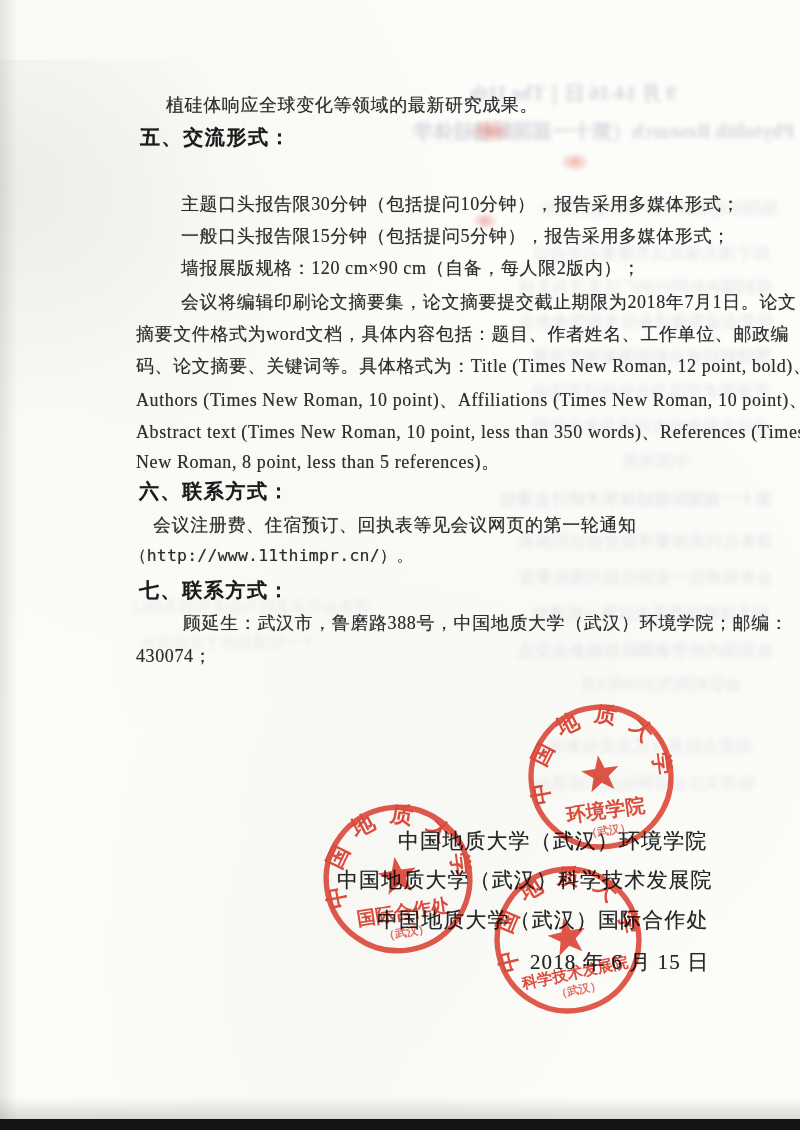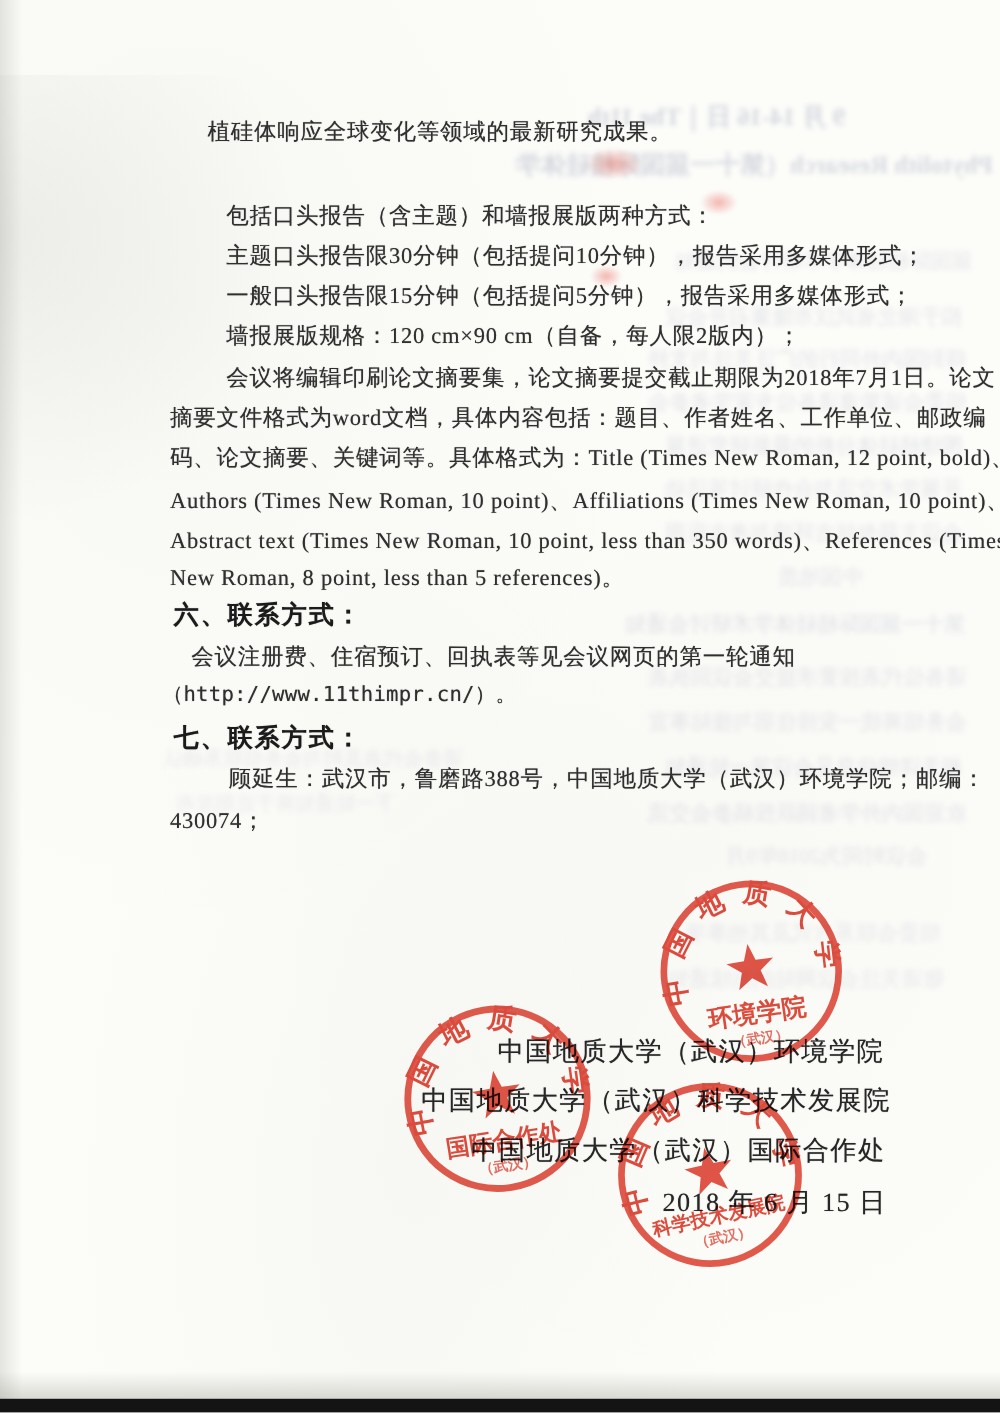--- a/index.html
+++ b/index.html
@@ -62,21 +62,21 @@
       <div class="bleed" style="left: 518px; top: 639px; font-size: 17px; opacity: 0.19;">欢迎国内外学者踊跃投稿参会交流</div>
       <div class="bleed" style="left: 580px; top: 673px; font-size: 17px; opacity: 0.18;">会议时间为2018年9月</div>
       <div class="bleed" style="left: 548px; top: 735px; font-size: 17px; opacity: 0.15;">组委会联系方式及其他事项</div>
       <div class="bleed" style="left: 534px; top: 772px; font-size: 17px; opacity: 0.15;">敬请关注会议网站的后续通知</div>
       <div class="ink-mark" style="left: 468px; top: 118px; width: 46px; height: 26px; background: radial-gradient(rgba(232, 96, 84, 0.45), transparent 70%);"></div>
       <div class="ink-mark" style="left: 472px; top: 212px; width: 26px; height: 18px; background: radial-gradient(rgba(232, 96, 84, 0.45), transparent 70%);"></div>
       <div class="ink-mark" style="left: 560px; top: 152px; width: 30px; height: 20px; background: radial-gradient(rgba(232, 96, 84, 0.45), transparent 70%);"></div>
     </div>
   <div class="layer" id="text-layer">
       <div class="tex" style="left: 166px; top: 93px;">植硅体响应全球变化等领域的最新研究成果。</div>
-      <div class="tex" style="left: 181px; top: 160px;">包括口头报告（含主题）和墙报展版两种方式：</div>
+      <div class="tex heading" style="left: 140px; top: 124px;">五、交流形式：</div>
       <div class="tex" style="left: 181px; top: 192px;">主题口头报告限30分钟（包括提问10分钟），报告采用多媒体形式；</div>
       <div class="tex" style="left: 181px; top: 224px; text-align: center;">一般口头报告限15分钟（包括提问5分钟），报告采用多媒体形式；</div>
       <div class="tex" style="left: 181px; top: 256px;">墙报展版规格：120 cm×90 cm（自备，每人限2版内）；</div>
       <div class="tex" style="left: 181px; top: 290px;">会议将编辑印刷论文摘要集，论文摘要提交截止期限为2018年7月1日。论文</div>
       <div class="tex" style="left: 136px; top: 322px;">摘要文件格式为word文档，具体内容包括：题目、作者姓名、工作单位、邮政编</div>
       <div class="tex" style="left: 136px; top: 354px;">码、论文摘要、关键词等。具体格式为：Title (Times New Roman, 12 point, bold)、</div>
       <div class="tex" style="left: 136px; top: 388px;">Authors (Times New Roman, 10 point)、Affiliations (Times New Roman, 10 point)、</div>
       <div class="tex" style="left: 136px; top: 420px;">Abstract text (Times New Roman, 10 point, less than 350 words)、References (Times</div>
       <div class="tex" style="left: 136px; top: 450px;">New Roman, 8 point, less than 5 references)。</div>
       <div class="tex heading" style="left: 139px; top: 478px;">六、联系方式：</div>

